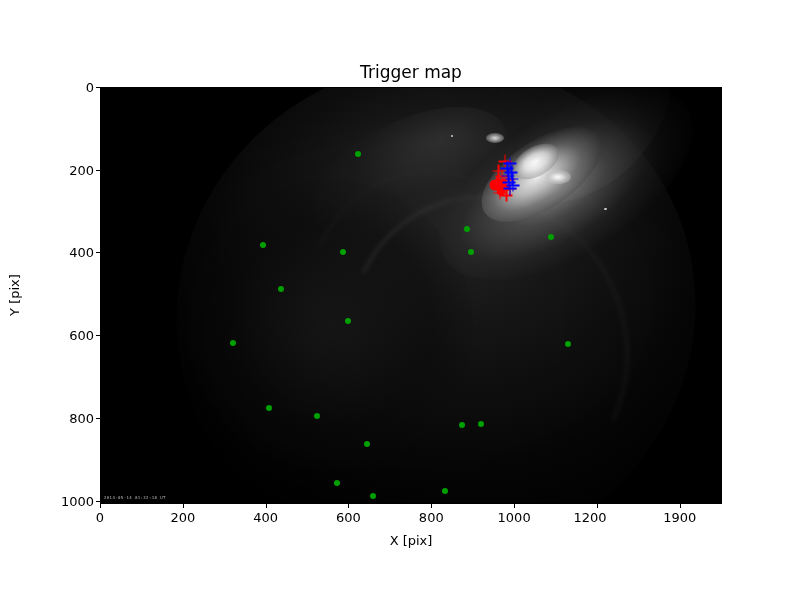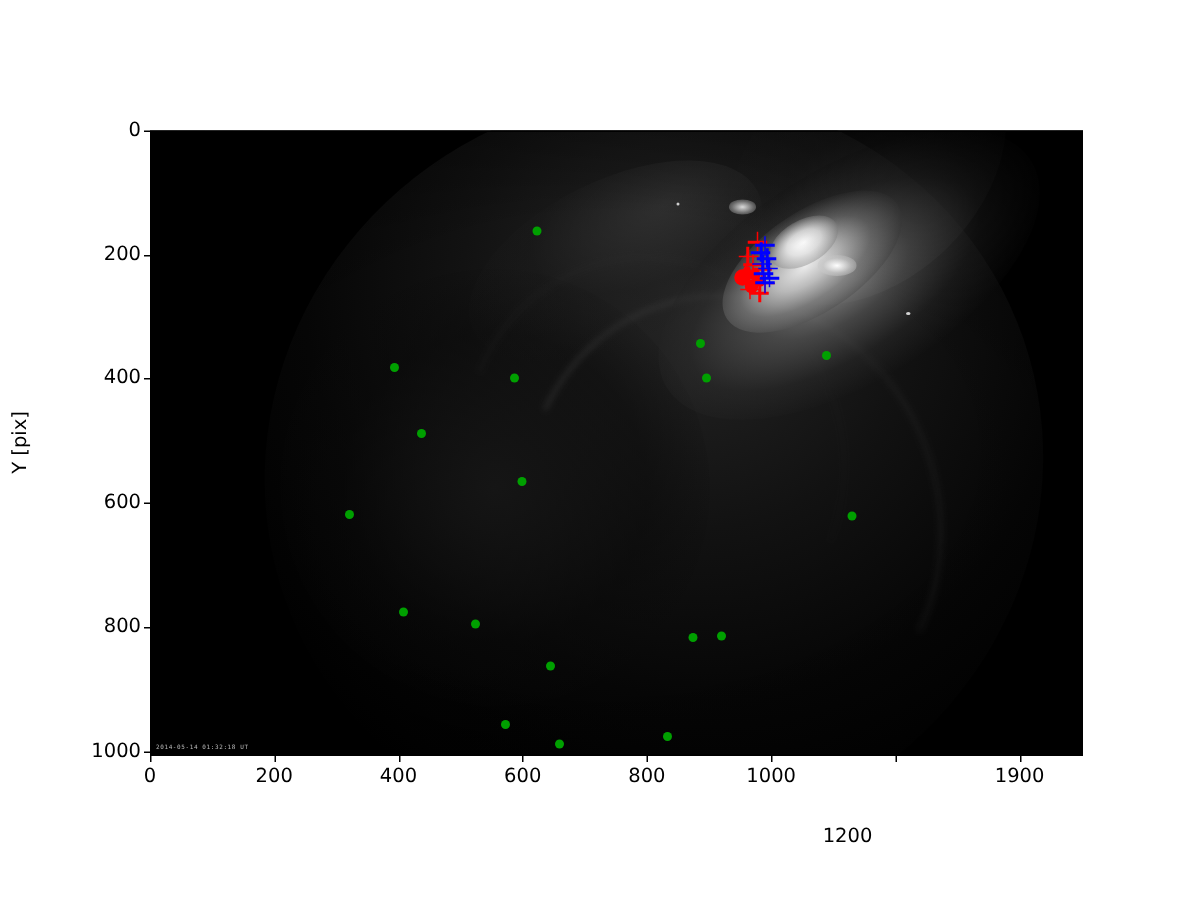--- a/index.html
+++ b/index.html
@@ -328,20 +328,21 @@
     font-size: 13px;
     color: #000000;
     white-space: nowrap;
   }
 </style>
 </head>
 <body>
 
 <div id="figure">
 
+  <div id="chart-title">Trigger map</div>
 
   <div id="axes">
 
     <div id="sky-image">
       <div class="glow halo-main"></div>
       <div class="glow halo-left"></div>
       <div class="glow plume-ne"></div>
       <div class="glow plume-sw"></div>
       <div class="glow arc-dust"></div>
       <div class="glow arc-dust2"></div>
@@ -409,32 +410,33 @@
       <div class="ticklabel-x" style="left: 182.823px;">200</div>
       <div class="tick-x" style="left: 265.646px;"></div>
       <div class="ticklabel-x" style="left: 265.646px;">400</div>
       <div class="tick-x" style="left: 348.469px;"></div>
       <div class="ticklabel-x" style="left: 348.469px;">600</div>
       <div class="tick-x" style="left: 431.292px;"></div>
       <div class="ticklabel-x" style="left: 431.292px;">800</div>
       <div class="tick-x" style="left: 514.115px;"></div>
       <div class="ticklabel-x" style="left: 514.115px;">1000</div>
       <div class="tick-x" style="left: 596.937px;"></div>
-      <div class="ticklabel-x" style="left: 565px; margin-top: 40px;">1200</div>
+      <div class="ticklabel-x" style="left: 590px;">1200</div>
       <div class="tick-x" style="left: 679.76px;"></div>
       <div class="ticklabel-x" style="left: 679.76px;">1900</div>
       <div class="tick-y" style="top: 87px;"></div>
       <div class="ticklabel-y" style="top: 87px;">0</div>
       <div class="tick-y" style="top: 169.738px;"></div>
       <div class="ticklabel-y" style="top: 169.738px;">200</div>
       <div class="tick-y" style="top: 252.476px;"></div>
       <div class="ticklabel-y" style="top: 252.476px;">400</div>
       <div class="tick-y" style="top: 335.214px;"></div>
       <div class="ticklabel-y" style="top: 335.214px;">600</div>
       <div class="tick-y" style="top: 417.952px;"></div>
       <div class="ticklabel-y" style="top: 417.952px;">800</div>
       <div class="tick-y" style="top: 500.69px;"></div>
       <div class="ticklabel-y" style="top: 500.69px;">1000</div>
     </div>
 
+  <div id="xlabel">X [pix]</div>
   <div id="ylabel">Y [pix]</div>
 
 </div>
 
 </body></html>

